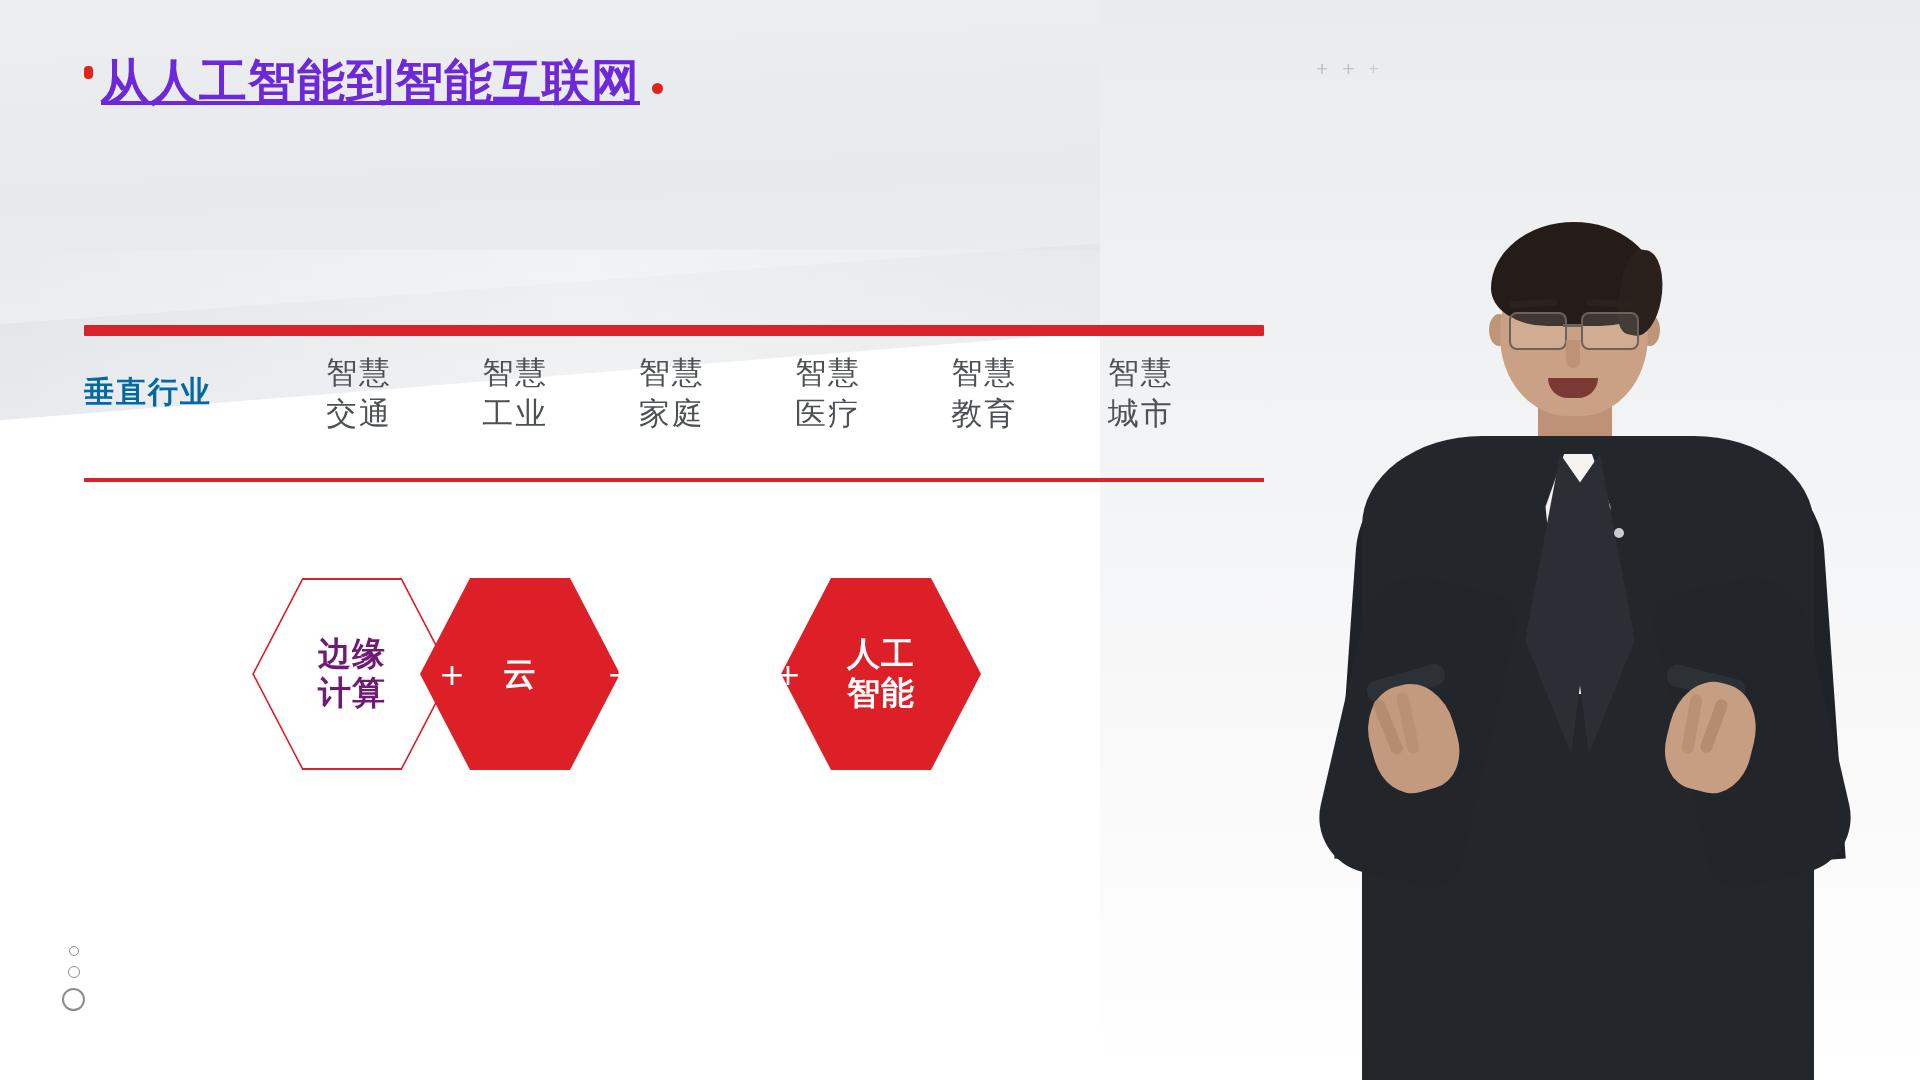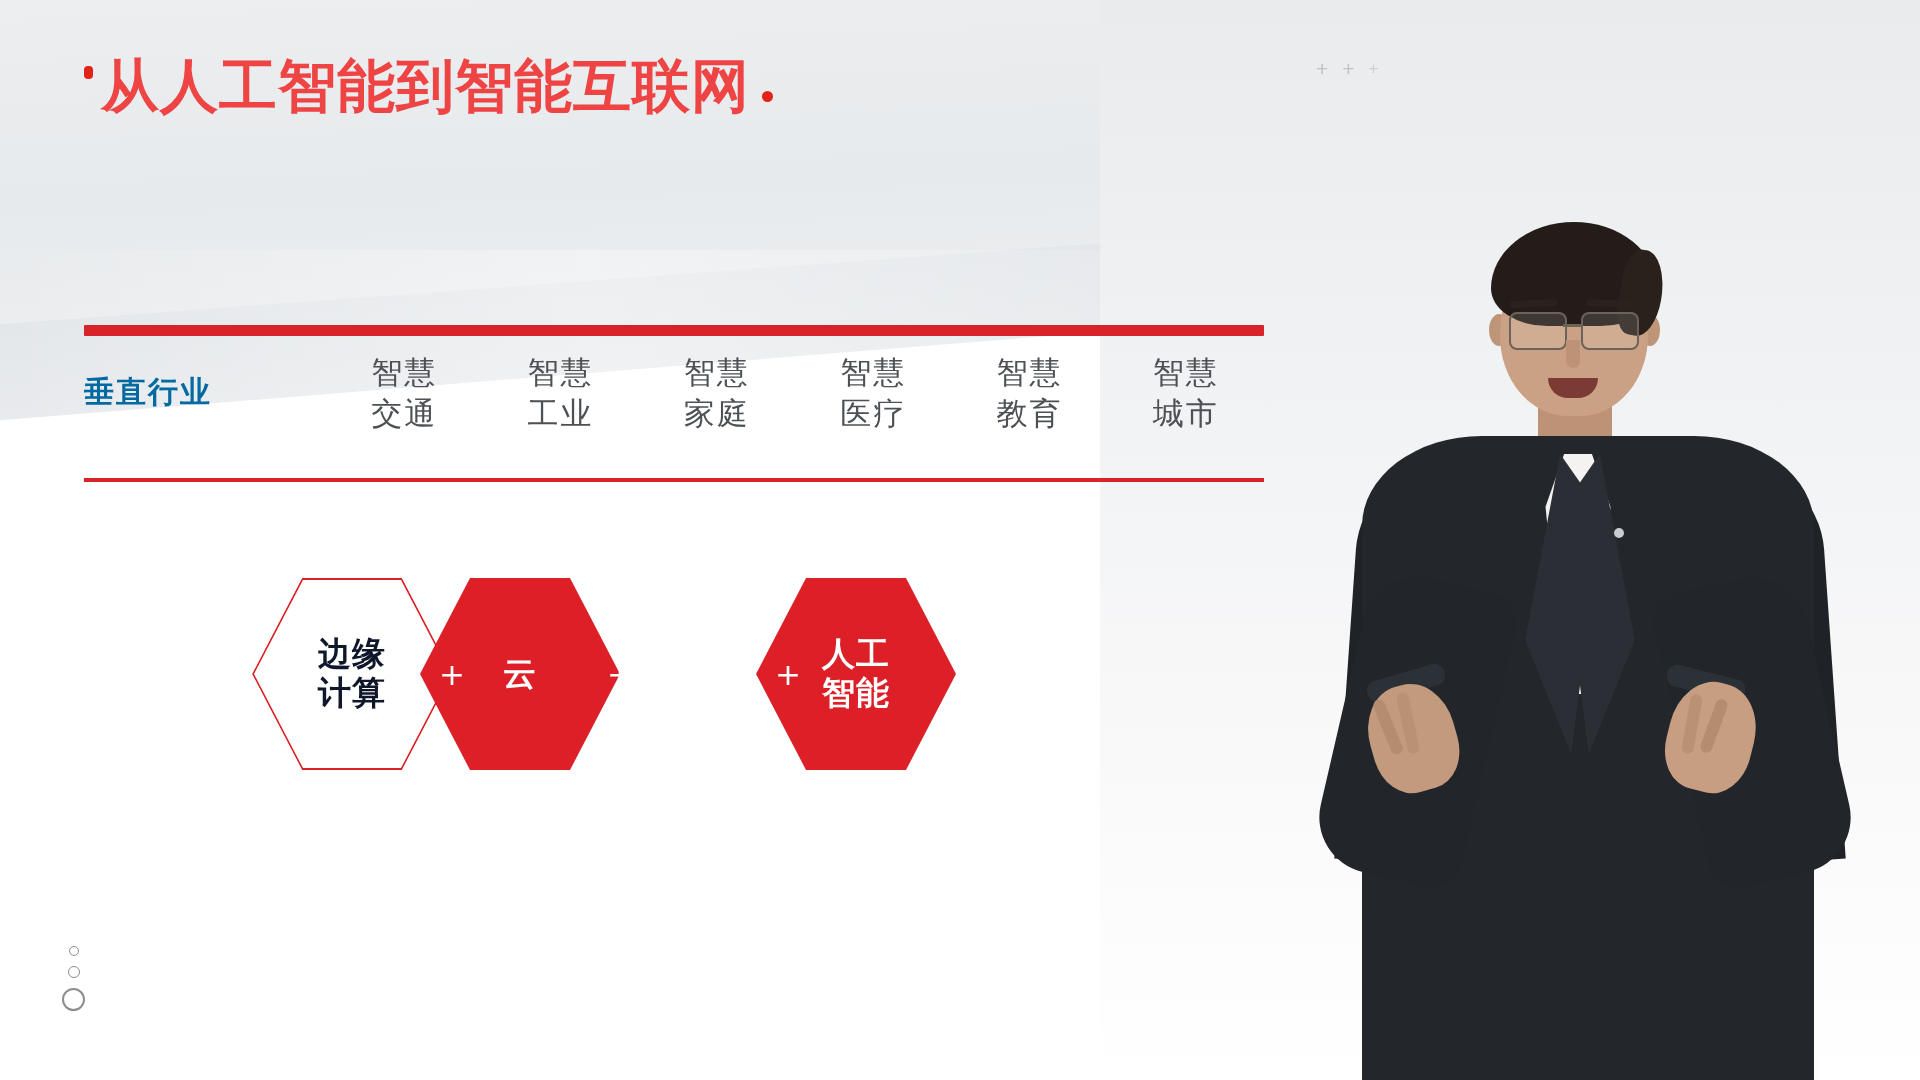--- a/index.html
+++ b/index.html
@@ -46,23 +46,24 @@
   .dot-ring.s2{width:10px;height:10px;}
   .dot-ring.s3{width:19px;height:19px;border-width:2.6px;}
 
   
   .title-wrap{position:absolute;left:84px;top:56px;display:flex;align-items:flex-start;}
   .title-dot{
     width:9px;height:13px;background:#e2231a;border-radius:4px;
     margin-top:10px;margin-right:8px;flex:0 0 auto;
   }
   .title-text{
-    font-size:58px;font-weight:700;color:#ef4444;letter-spacing:1px;
+    font-size:48px;font-weight:700;color:#6d28d9;letter-spacing:1px;
     line-height:1.05;white-space:nowrap;
     font-family:"DejaVu Sans","Liberation Sans",sans-serif;
+    text-decoration:underline;
   }
   .title-period{
     display:inline-block;width:11px;height:11px;background:#e2231a;border-radius:50%;
     margin-left:12px;vertical-align:baseline;margin-bottom:4px;
   }
 
   
   .rule{position:absolute;left:84px;width:1180px;background:#d9232b;}
   .rule-top{top:325px;height:11px;border-radius:1px;}
   .rule-bottom{top:478px;height:4px;background:#d9232b;}
@@ -73,21 +74,21 @@
     display:flex;align-items:flex-start;
   }
   .row-label-dark{
     width:242px;flex:0 0 242px;
     font-size:30px;font-weight:700;color:#0369a1;letter-spacing:2px;
     padding-top:20px;
     font-family:"DejaVu Sans","Liberation Sans",sans-serif;
   }
   .industries{flex:1;display:flex;align-items:flex-start;}
   .industry{
-    flex:1;text-align:center;color:#4d5155;font-size:31px;line-height:1.32;
+    flex:1;text-align:left;color:#4d5155;font-size:31px;line-height:1.32;
     letter-spacing:2px;font-weight:400;
     font-family:"DejaVu Sans","Liberation Sans",sans-serif;
   }
   .industry .ln{display:block;}
 
   
   .row-core{
     position:absolute;left:84px;top:560px;width:1180px;height:230px;
     display:flex;align-items:center;
   }
@@ -117,21 +118,21 @@
     clip-path:polygon(25% 2%,75% 2%,100% 50%,75% 98%,25% 98%,0% 50%);
     background:#ffffff;
   }
   .hex-label{
     position:relative;z-index:3;text-align:center;
     font-size:33px;font-weight:700;line-height:1.18;letter-spacing:1px;
     font-family:"DejaVu Sans","Liberation Sans",sans-serif;
     white-space:pre-line;
   }
   .hex-fill .hex-label{color:#ffffff;}
-  .hex-open .hex-label{color:#0f172a;}
+  .hex-open .hex-label{color:#701a75;}
 
   .plus-join{
     position:absolute;top:14px;width:70px;height:200px;z-index:6;
     display:flex;align-items:center;justify-content:center;
     font-size:31px;font-weight:500;line-height:1;
     font-family:"DejaVu Sans","Liberation Sans",sans-serif;
   }
   .plus-join.on-red{color:#ffffff;}
   .plus-join.on-white{color:#ffffff;}
 
@@ -286,21 +287,21 @@
         <div class="hex-inner"></div>
         <div class="hex-label">边缘
 计算</div>
       </div>
 
       <div class="hex hex-fill" style="left:336px;">
         <div class="hex-label">云</div>
       </div>
 
 
-      <div class="hex hex-fill" style="left:672px;">
+      <div class="hex hex-fill" style="left:697px;">
         <div class="hex-label">人工
 智能</div>
       </div>
 
       <div class="plus-join on-red" style="left:165px;">+</div>
       <div class="plus-join on-white" style="left:333px;">+</div>
       <div class="plus-join on-red" style="left:501px;">+</div>
       <div class="plus-join on-white" style="left:669px;">+</div>
     </div>
   </div>

